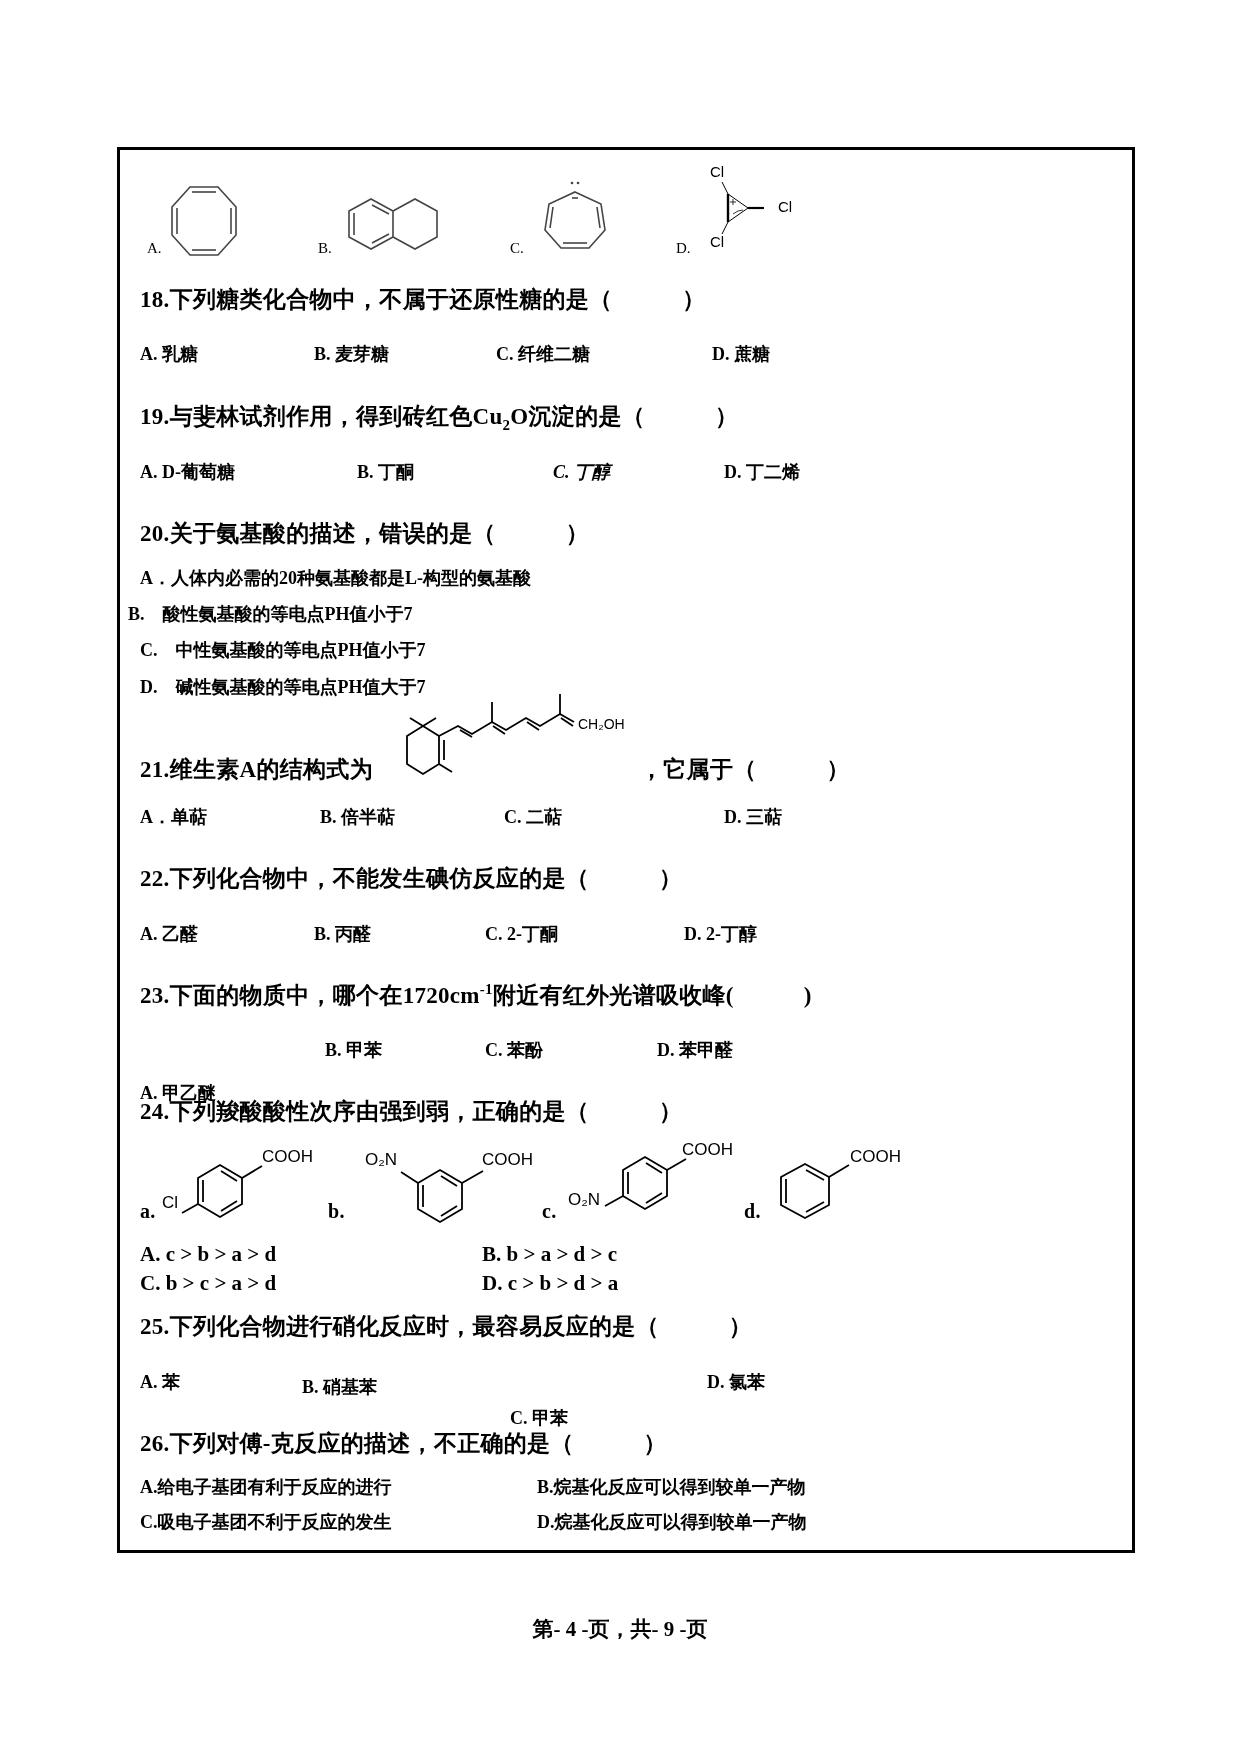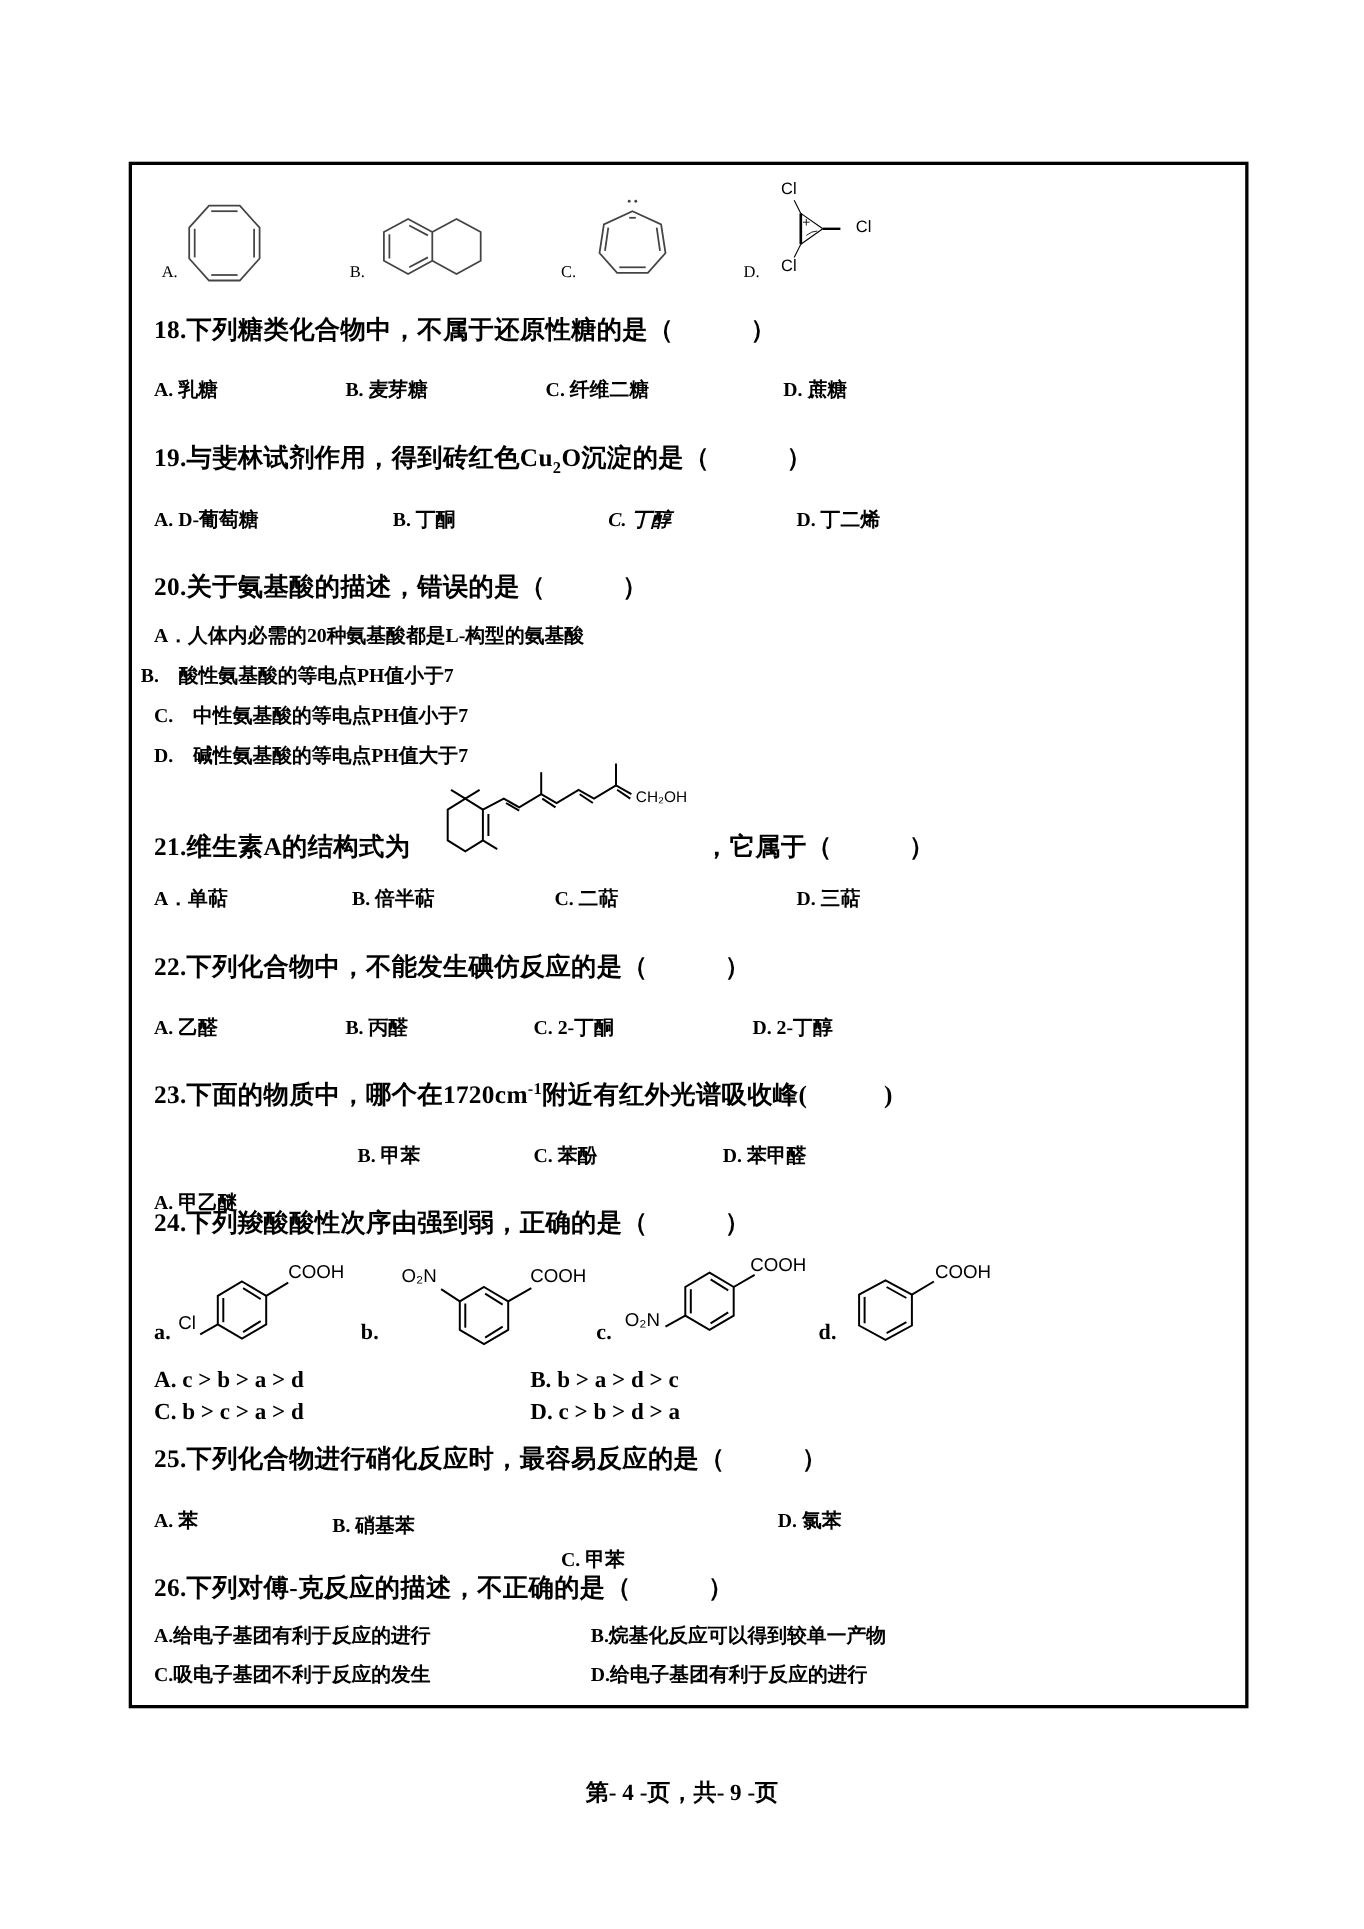--- a/index.html
+++ b/index.html
@@ -193,15 +193,15 @@
 <div class="abs q" style="left:140px;top:1311px;">25.下列化合物进行硝化反应时，最容易反应的是（　　　）</div>
 <div class="abs opt" style="left:140px;top:1370px;">A. 苯</div>
 <div class="abs opt" style="left:302px;top:1343px;margin-top:32px;">B. 硝基苯</div>
 <div class="abs opt" style="left:510px;top:1370px;margin-top:36px;">C. 甲苯</div>
 <div class="abs opt" style="left:707px;top:1370px;">D. 氯苯</div>
 
 <div class="abs q" style="left:140px;top:1428px;">26.下列对傅-克反应的描述，不正确的是（　　　）</div>
 <div class="abs opt" style="left:140px;top:1475px;">A.给电子基团有利于反应的进行</div>
 <div class="abs opt" style="left:537px;top:1475px;">B.烷基化反应可以得到较单一产物</div>
 <div class="abs opt" style="left:140px;top:1510px;">C.吸电子基团不利于反应的发生</div>
-<div class="abs opt" style="left:537px;top:1510px;">D.给电子基团有利于反应的进行</div>
+<div class="abs opt" style="left:537px;top:1510px;">D.烷基化反应可以得到较单一产物</div>
 
 <div class="footer">第- 4 -页，共- 9 -页</div>
 
 </body></html>

